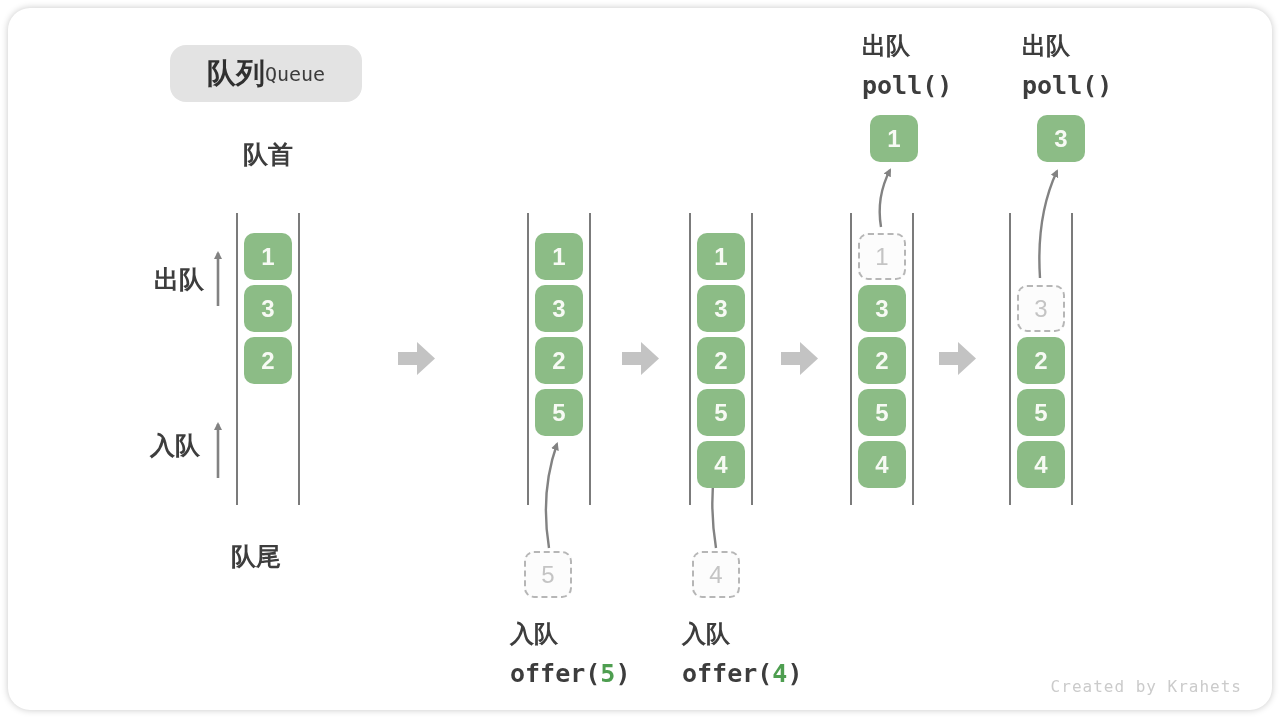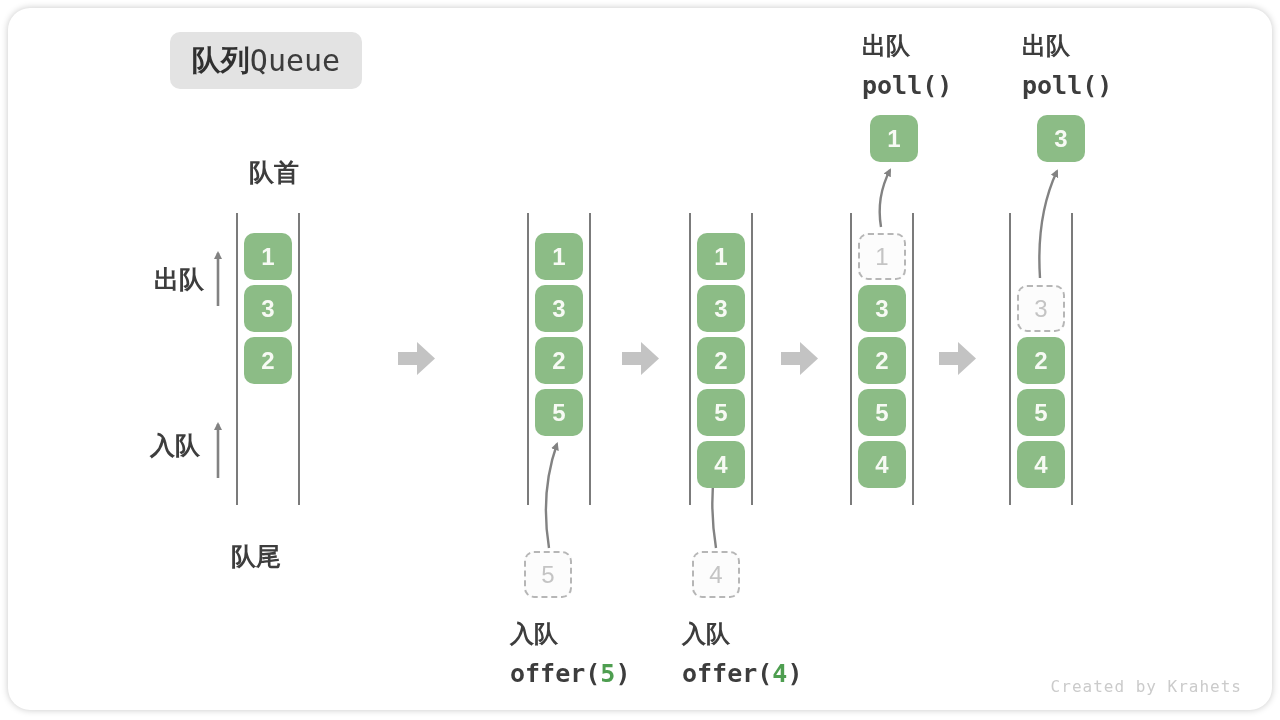--- a/index.html
+++ b/index.html
@@ -3,26 +3,26 @@
 <meta charset="utf-8">
 <style>
   * { margin:0; padding:0; box-sizing:border-box; }
   html,body { width:1280px; height:720px; background:#ffffff; overflow:hidden;
     font-family:"Liberation Sans","DejaVu Sans",sans-serif; }
   .card { position:absolute; left:8px; top:8px; width:1264px; height:702px;
     background:#ffffff; border-radius:22px; box-shadow:0 0 7px rgba(0,0,0,.22); }
   #diagram { position:absolute; left:0; top:0; width:1280px; height:720px; }
   #overlay { position:absolute; left:0; top:0; width:1280px; height:720px; }
 
-  .chip { position:absolute; left:170px; top:32px; width:192px; height:57px;
-    background:var(--chip-bg); border-radius:10px; display:flex; align-items:center;
+  .chip { position:absolute; left:170px; top:45px; width:192px; height:57px;
+    background:var(--chip-bg); border-radius:16px; display:flex; align-items:center;
     justify-content:center; }
   .chip-zh { font-size:29px; font-weight:700; color:#303030; }
   .chip-en { font-family:"DejaVu Sans Mono","Liberation Mono",monospace;
-    font-size:30px; color:#3c3c3c; }
+    font-size:20px; color:#3c3c3c; }
 
   .label { position:absolute; color:var(--text-dark); font-weight:700; font-size:25px; }
   .label.centered { width:62px; text-align:center; }
 
   .box { position:absolute; width:48px; height:47px; border-radius:10px;
     display:flex; align-items:center; justify-content:center;
     font-size:24px; font-weight:700; }
   .box.solid { background:var(--box-green); color:#f7faf4; }
   .box.dashed { background:#fcfcfc; border:2px dashed var(--dashed-border);
     color:var(--dashed-text); font-weight:500; }
@@ -78,21 +78,21 @@
         <line x1="218" y1="306" x2="218" y2="253" class="upline" marker-end="url(#ah)"></line>
         <line x1="218" y1="478" x2="218" y2="424" class="upline" marker-end="url(#ah)"></line>
       </g>
   </svg>
 
   <div class="chip">
     <span class="chip-zh">队列</span>
     <span class="chip-en">Queue</span>
   </div>
 
-  <div class="label centered" style="left:237px; top:156px;text-align:right;">队首</div>
+  <div class="label centered" style="left:237px; top:138px;">队首</div>
   <div class="label centered" style="left:225px; top:540px;">队尾</div>
   <div class="label" style="left:154px; top:263px;">出队</div>
   <div class="label" style="left:150px; top:429px;">入队</div>
 
   <div id="html-generated">
       <div class="box solid" style="left: 244px; top: 233px;">1</div>
       <div class="box solid" style="left: 244px; top: 285px;">3</div>
       <div class="box solid" style="left: 244px; top: 337px;">2</div>
       <div class="box solid" style="left: 535px; top: 233px;">1</div>
       <div class="box solid" style="left: 535px; top: 285px;">3</div>

